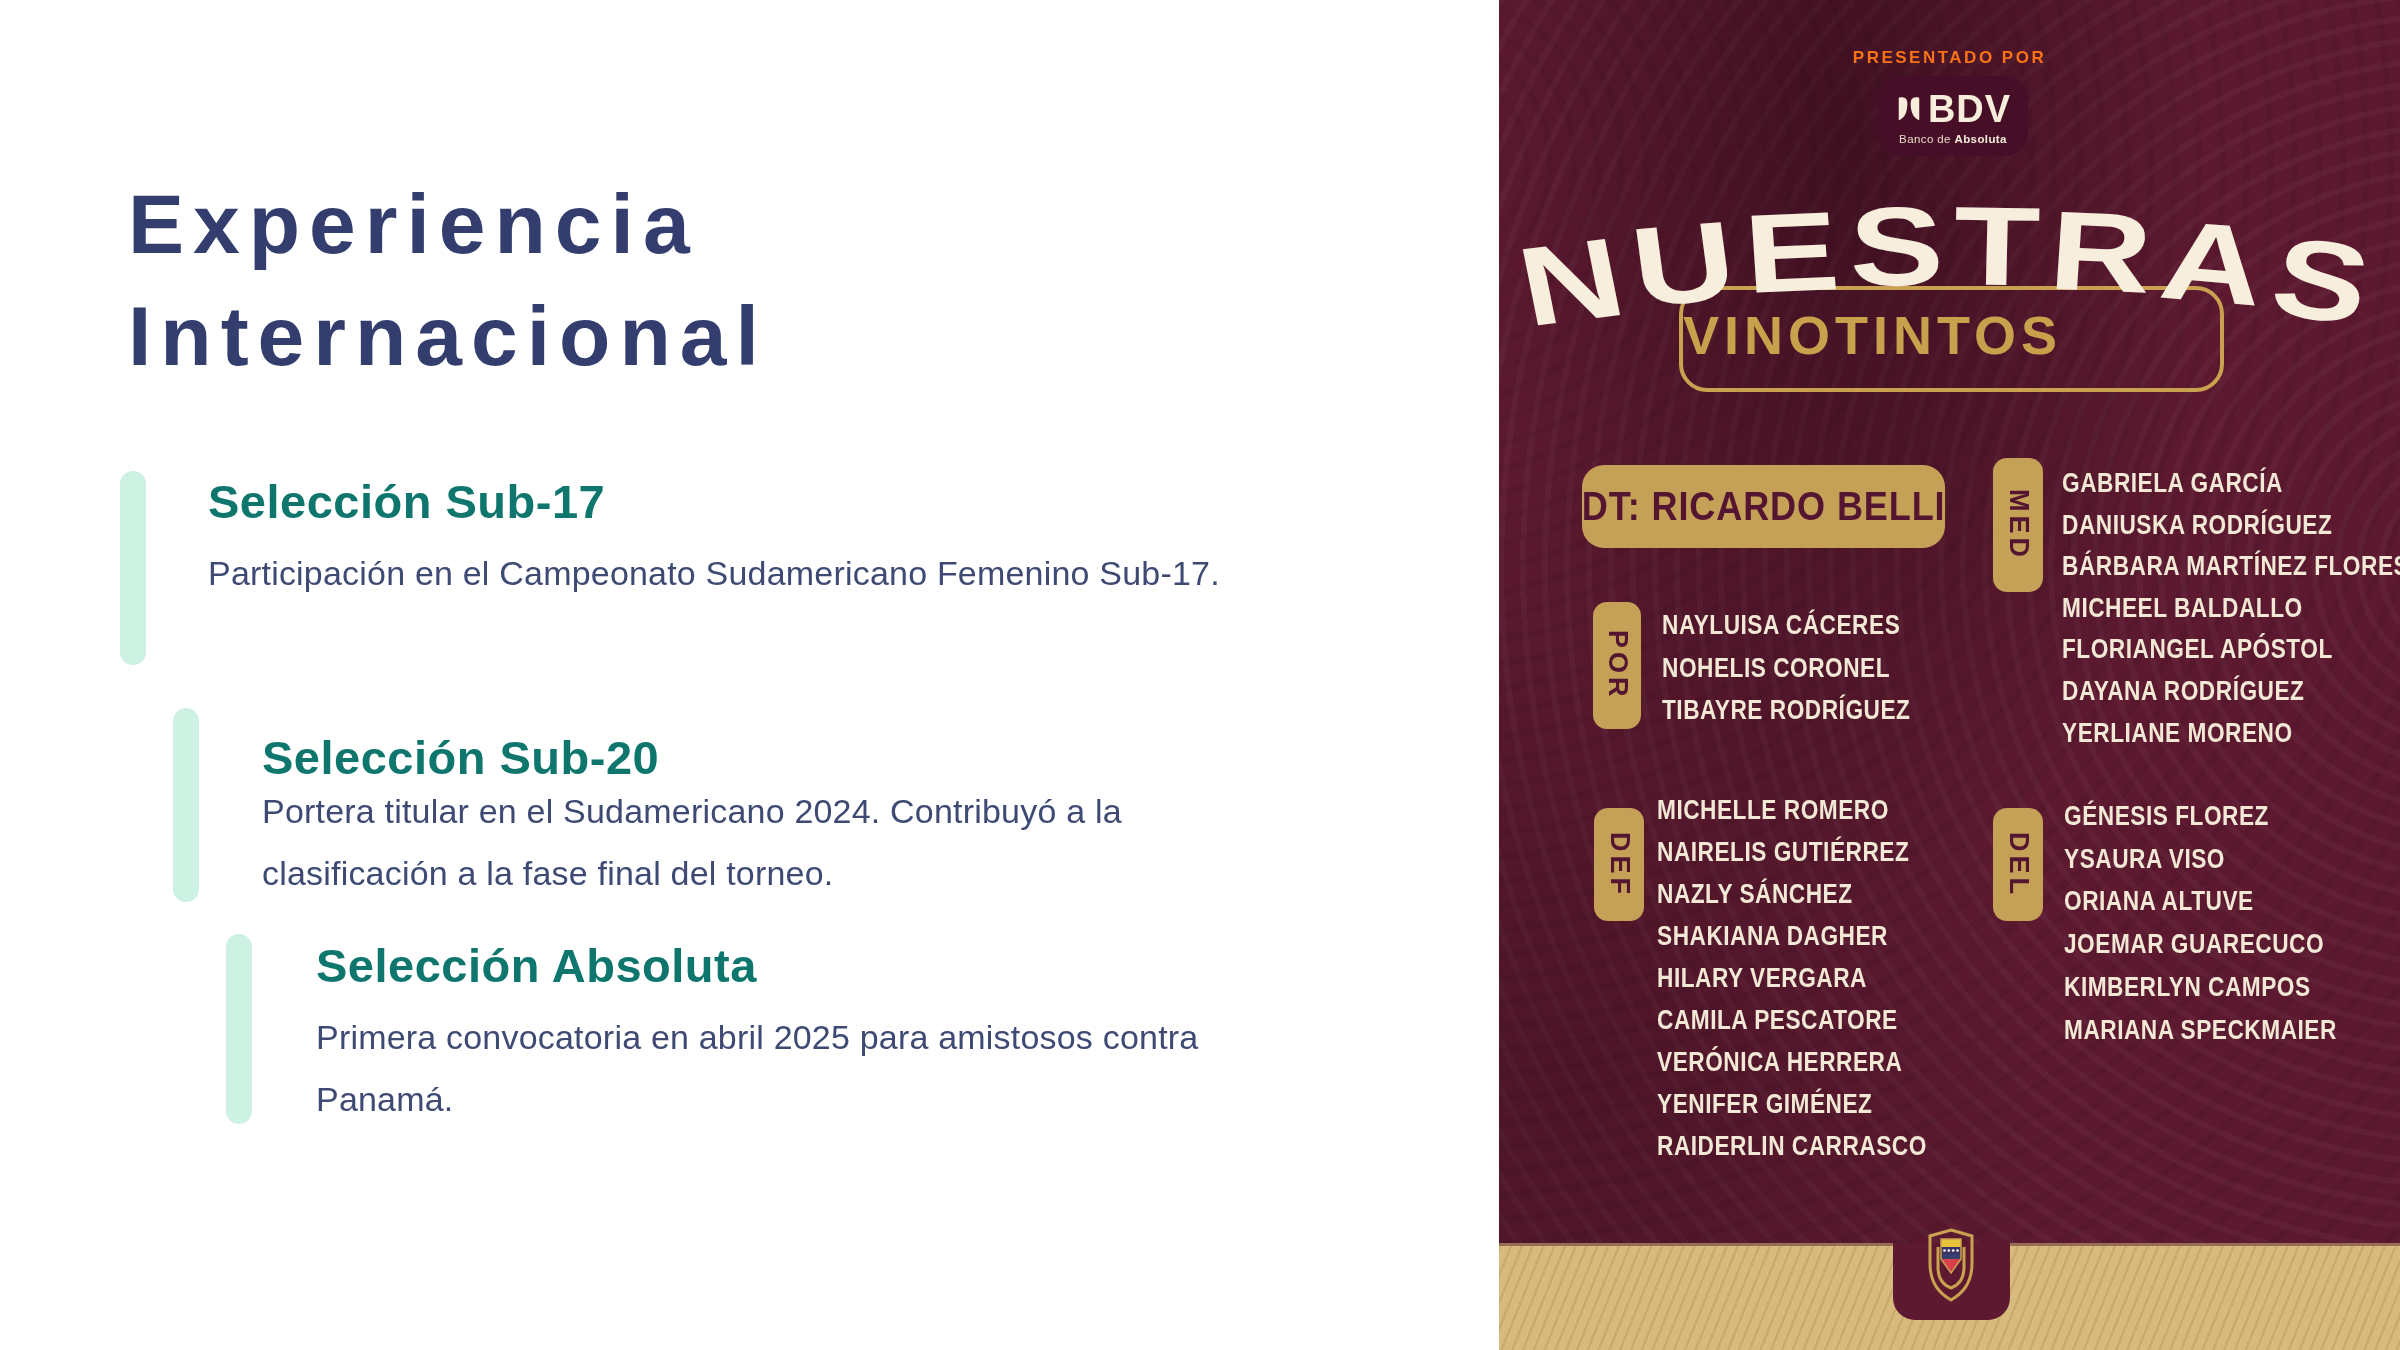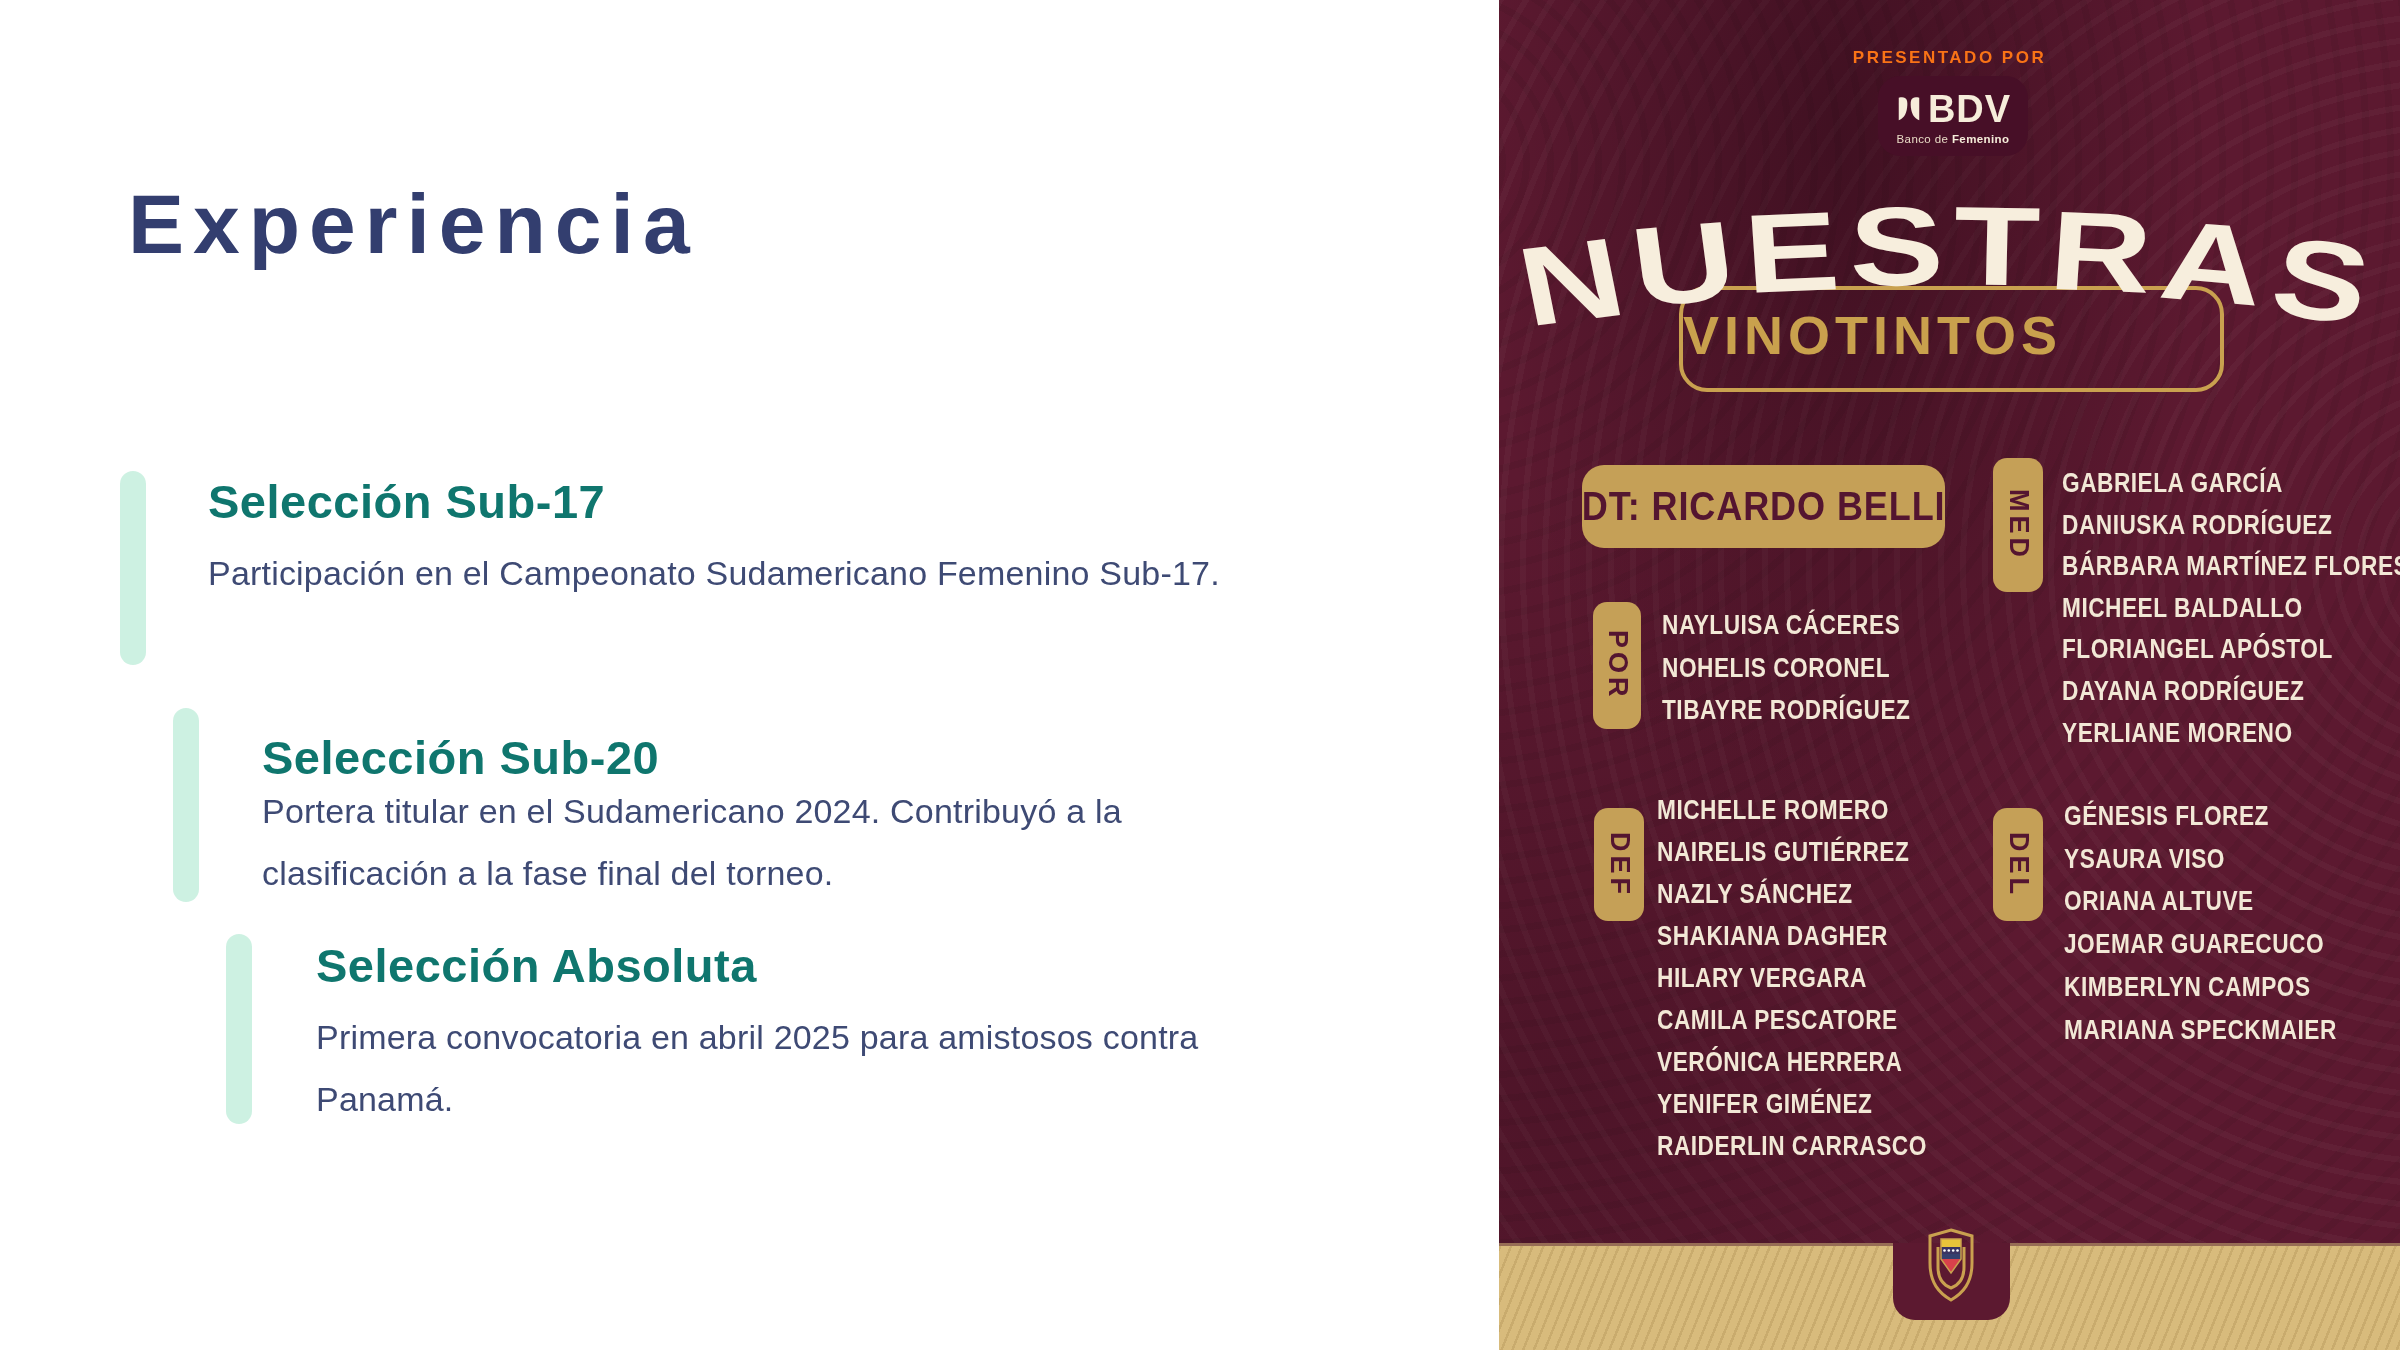--- a/index.html
+++ b/index.html
@@ -100,20 +100,21 @@
   .crest { position:absolute; left:426px; top:1227px; width:52px; height:76px; }
 </style>
 </head>
 <body>
 
 <div class="slide">
 
   <div class="left-panel">
     <h1 class="page-title">
       <span>Experiencia</span><br>
+      <span>Internacional</span>
     </h1>
 
     <div class="accent-bar bar-1"></div>
     <div class="sec-heading h-1">Selección Sub-17</div>
     <div class="sec-body b-1">
       <div>Participación en el Campeonato Sudamericano Femenino Sub-17.</div>
     </div>
 
     <div class="accent-bar bar-2"></div>
     <div class="sec-heading h-2">Selección Sub-20</div>
@@ -138,21 +139,21 @@
     <div class="presented-by">PRESENTADO POR</div>
 
     <div class="sponsor-box">
       <div class="sponsor-row">
         <svg class="sponsor-mark" width="28" height="28" viewBox="0 0 30 30">
           <path d="M4 3 C12 1 14 5 13 13 C12 21 9 25 4 27 Z" fill="#f6edda"></path>
           <path d="M26 3 C18 1 16 5 17 13 C18 21 21 25 26 27 Z" fill="#f6edda"></path>
         </svg>
         <span class="sponsor-name">BDV</span>
       </div>
-      <div class="sponsor-tagline"><span>Banco de </span><b>Femenino</b></div>
+      <div class="sponsor-tagline"><span>Banco de </span><b>Absoluta</b></div>
     </div>
 
     <div class="poster-title"><span>N</span><span>U</span><span>E</span><span>S</span><span>T</span><span>R</span><span>A</span><span>S</span></div>
 
     <div class="subtitle-box">
       <div class="subtitle-text">VINOTINTOS</div>
     </div>
 
     <div class="coach-pill">
       <span>DT: RICARDO BELLI</span>

